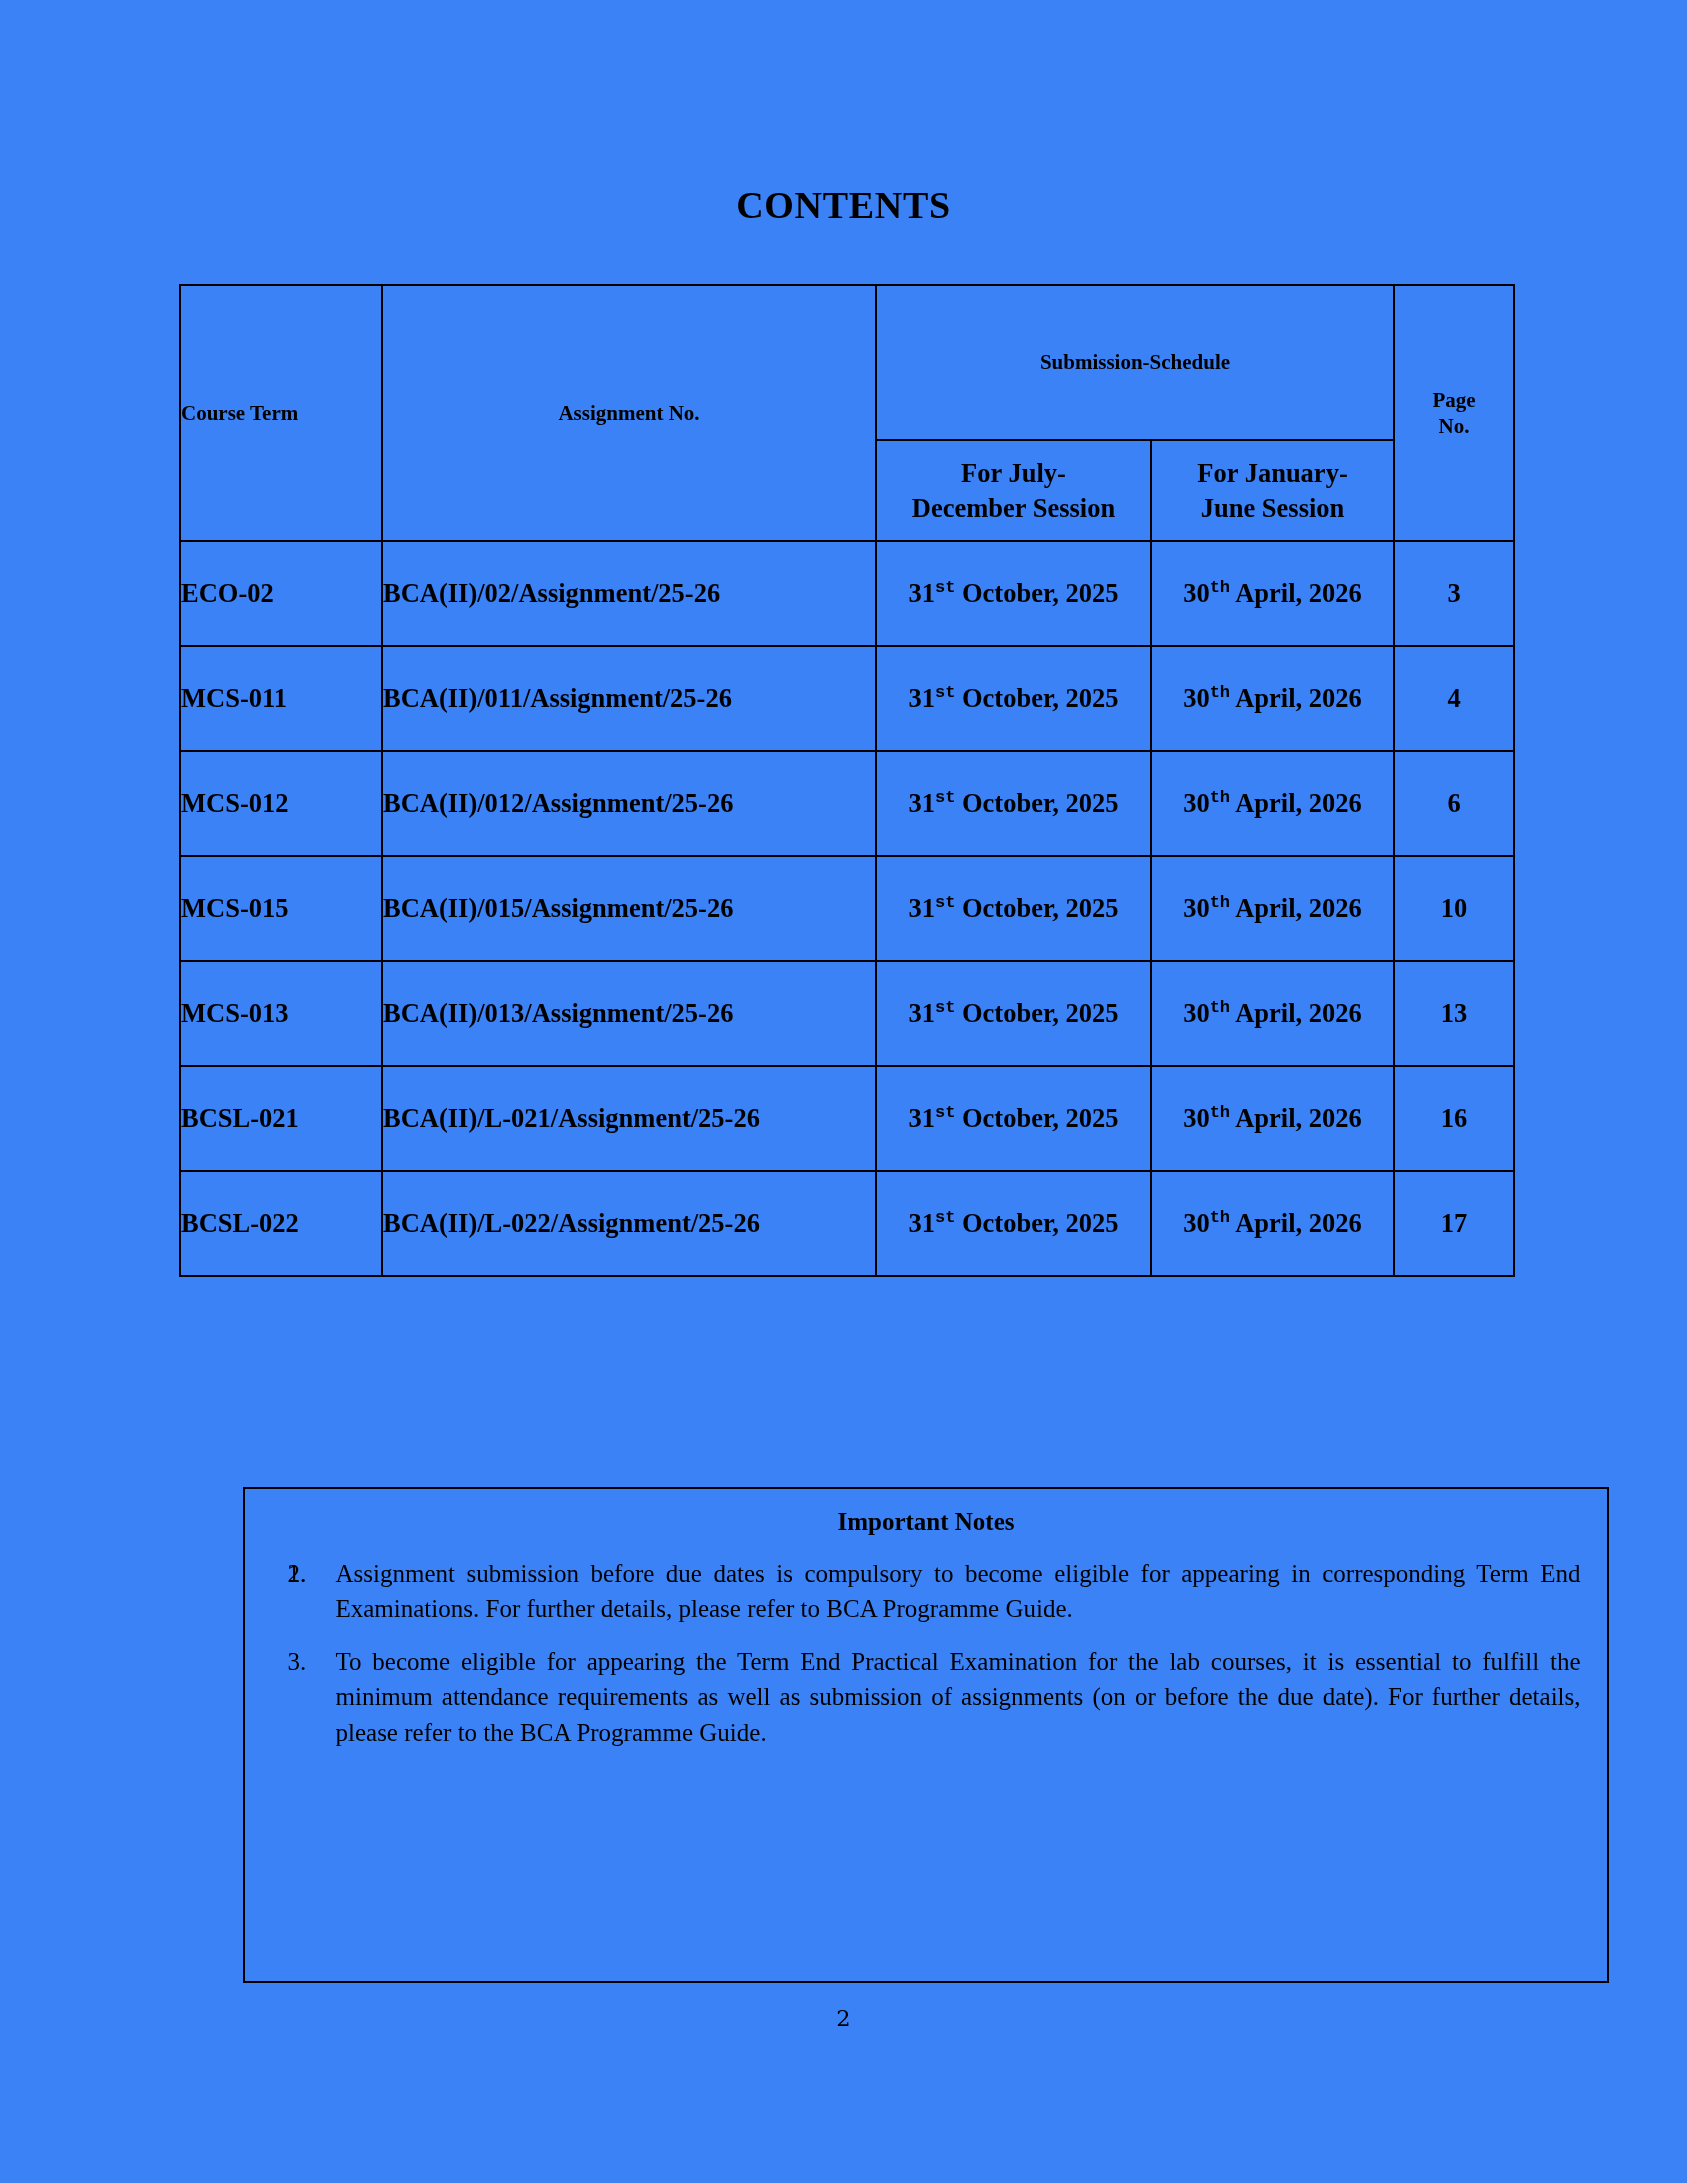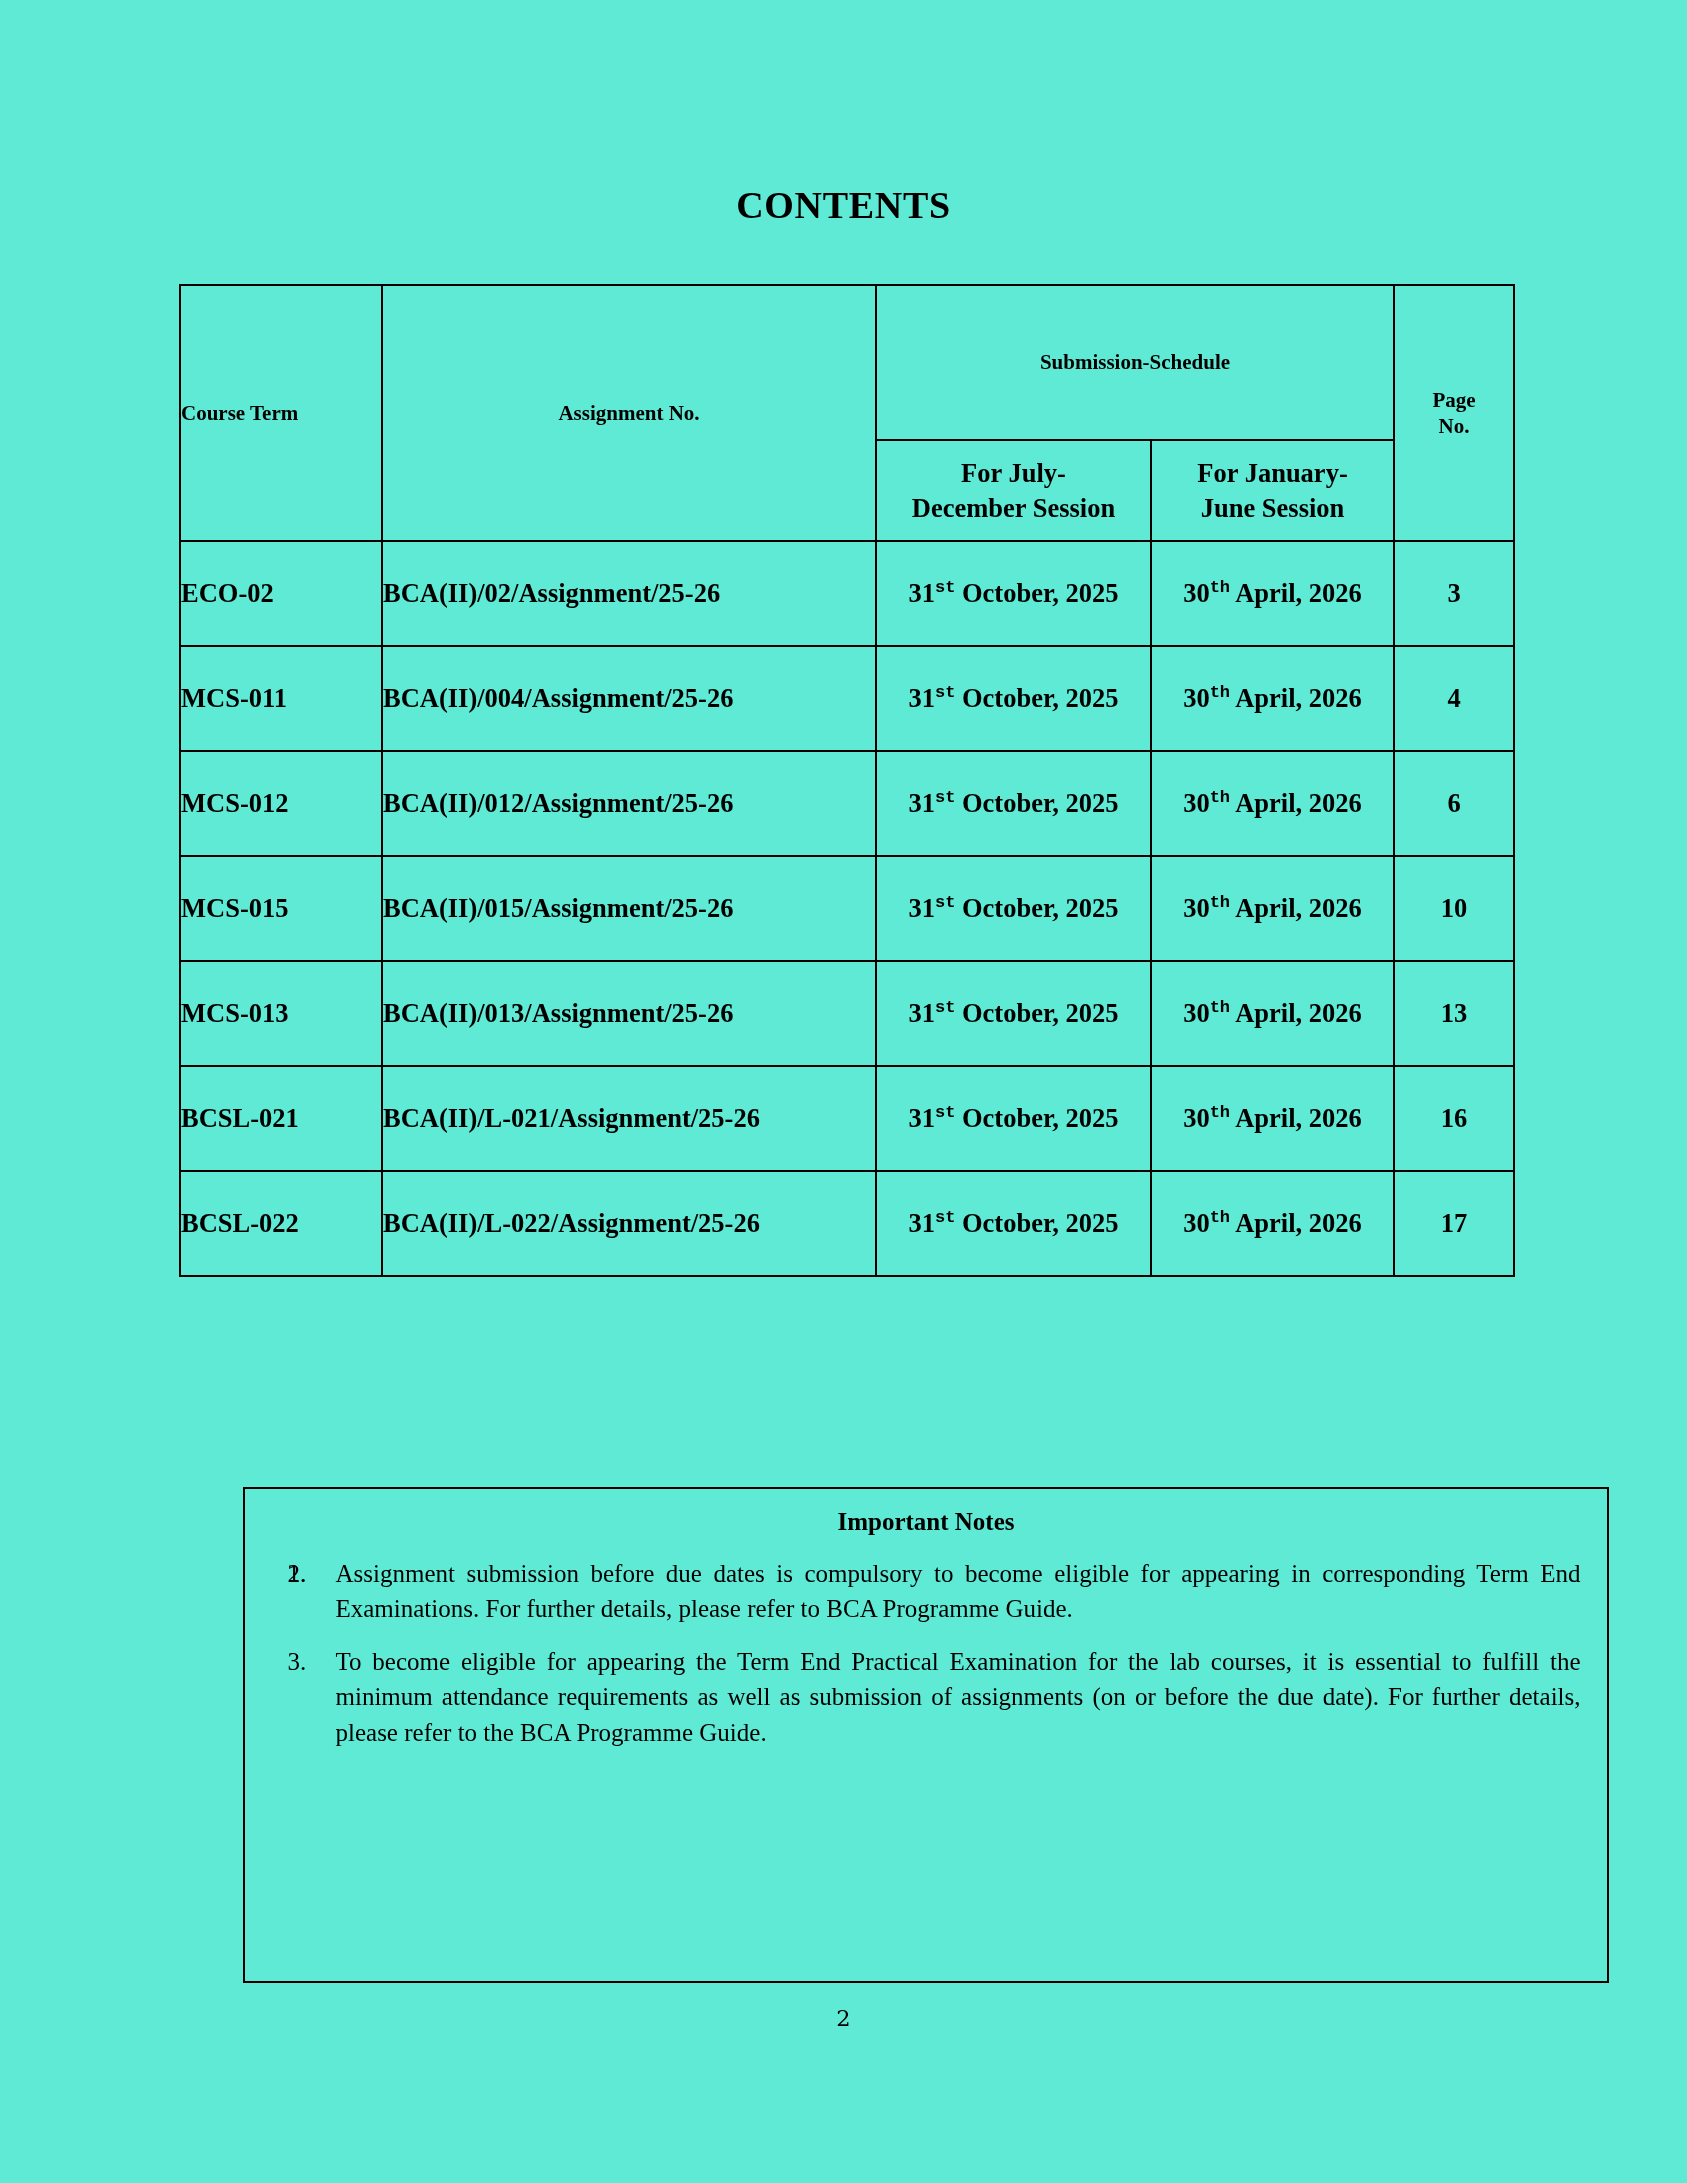--- a/index.html
+++ b/index.html
@@ -12,21 +12,21 @@
     height: 2183px;
     position: relative;
     font-family: "Liberation Serif", "DejaVu Serif", serif;
     color: #000000;
     overflow: hidden;
   }
 
   .page {
     position: absolute;
     inset: 0;
-    background: #5eead4;
+    background: #3b82f6;
     padding-left: 39px;
   }
 
   
   .doc-title {
     position: absolute;
     left: 0;
     right: 0;
     top: 183px;
     text-align: center;
@@ -197,21 +197,21 @@
       <tr class="data-row">
         <td class="cell-code">ECO-02</td>
         <td class="cell-assn">BCA(II)/02/Assignment/25-26</td>
         <td class="cell-date"><span>31</span><span class="date-ord">st</span><span> October, 2025</span></td>
         <td class="cell-date"><span>30</span><span class="date-ord">th</span><span> April, 2026</span></td>
         <td class="cell-page">3</td>
       </tr>
 
       <tr class="data-row">
         <td class="cell-code">MCS-011</td>
-        <td class="cell-assn">BCA(II)/004/Assignment/25-26</td>
+        <td class="cell-assn">BCA(II)/011/Assignment/25-26</td>
         <td class="cell-date"><span>31</span><span class="date-ord">st</span><span> October, 2025</span></td>
         <td class="cell-date"><span>30</span><span class="date-ord">th</span><span> April, 2026</span></td>
         <td class="cell-page">4</td>
       </tr>
 
       <tr class="data-row">
         <td class="cell-code">MCS-012</td>
         <td class="cell-assn">BCA(II)/012/Assignment/25-26</td>
         <td class="cell-date"><span>31</span><span class="date-ord">st</span><span> October, 2025</span></td>
         <td class="cell-date"><span>30</span><span class="date-ord">th</span><span> April, 2026</span></td>

